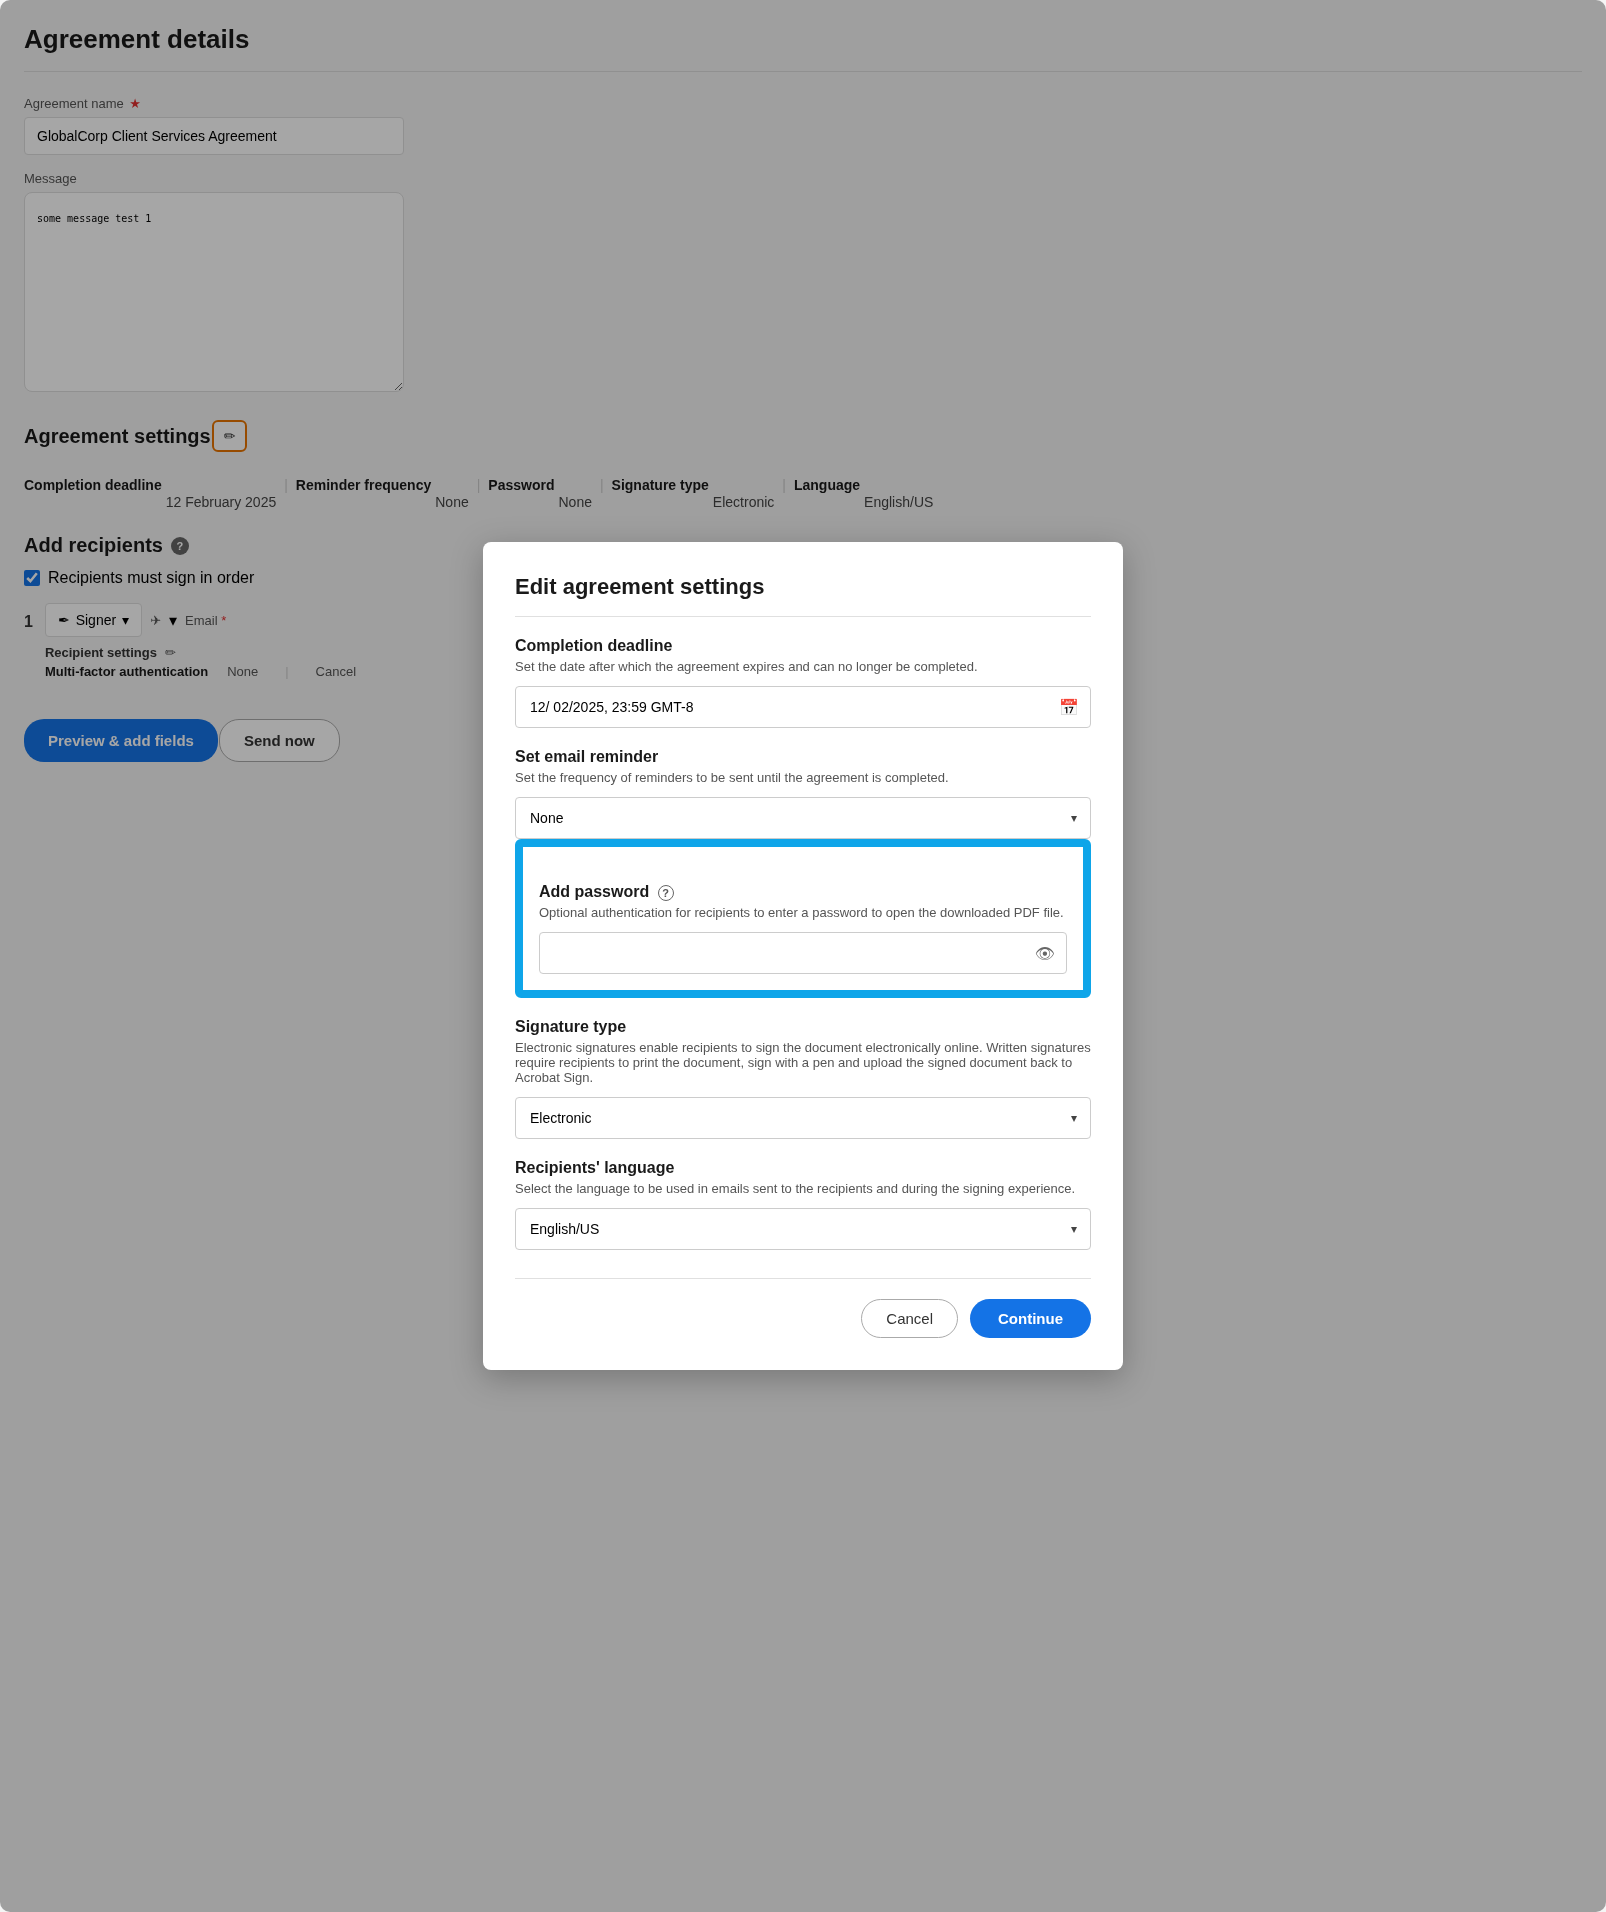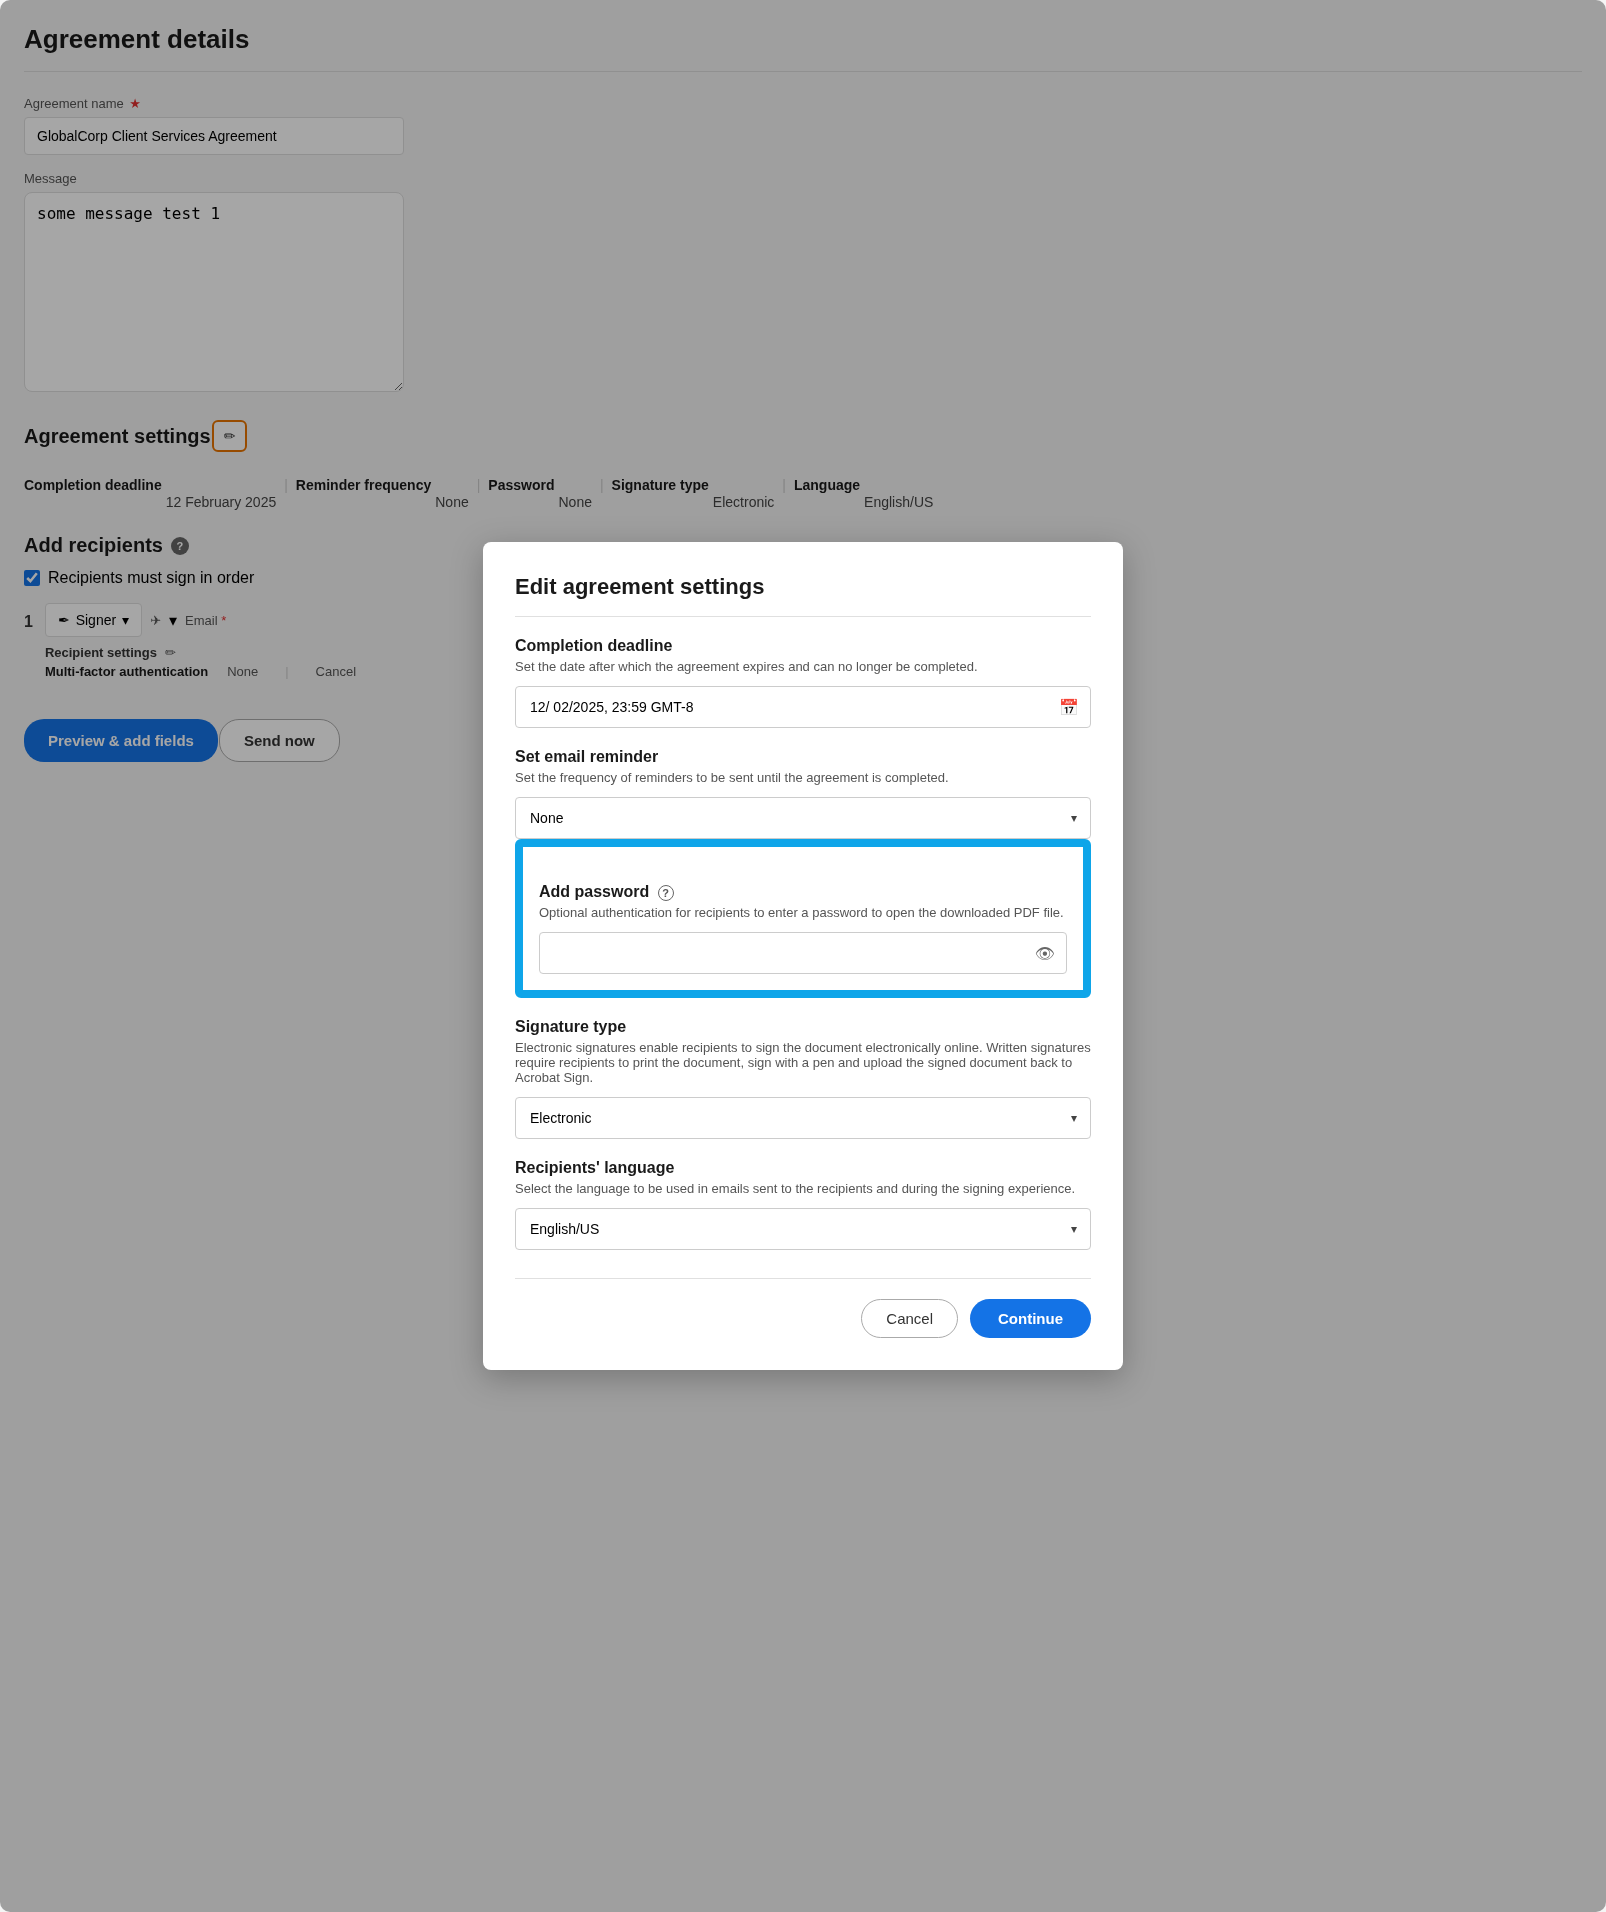--- a/index.html
+++ b/index.html
@@ -129,22 +129,22 @@
       padding: 10px 12px;
       font-size: 14px;
       margin-bottom: 16px;
       background: #fff;
     }
 
     .textarea-input {
       width: 100%;
       border: 1px solid #ddd;
       border-radius: 8px;
-      padding: 11px 12px;
-      font-size: 16px;
+      padding: 20px 12px;
+      font-size: 10px;
       background: #fff;
       resize: vertical;
       min-height: 200px;
     }
 
     
     .settings-section {
       margin-bottom: 24px;
     }
 

